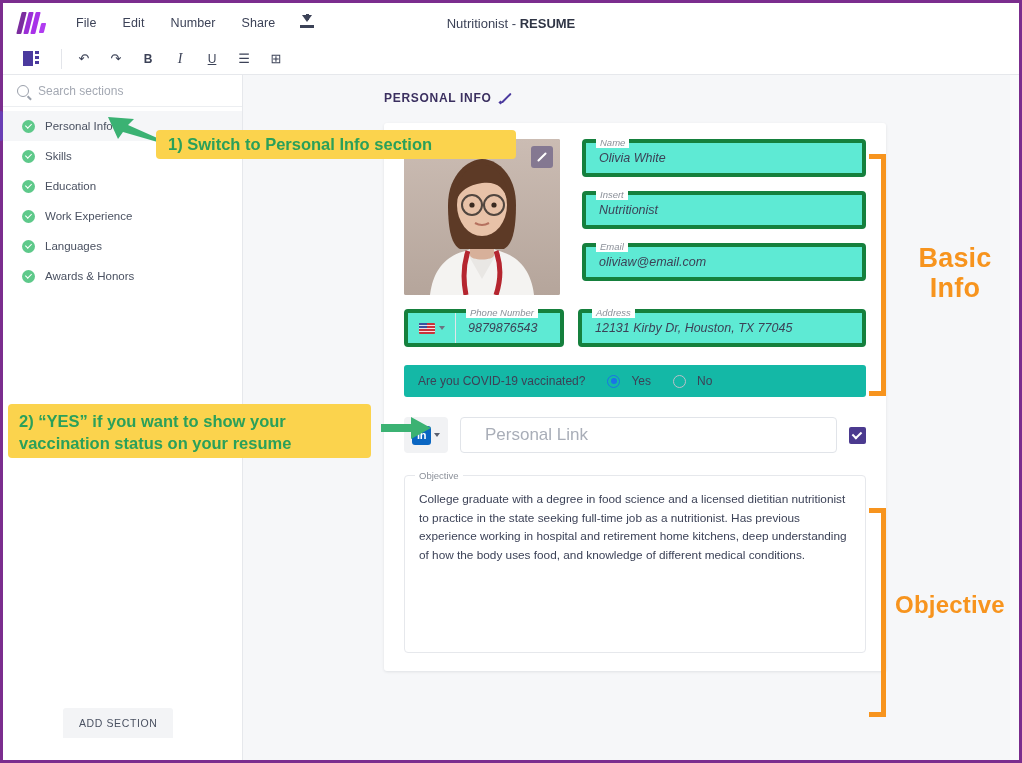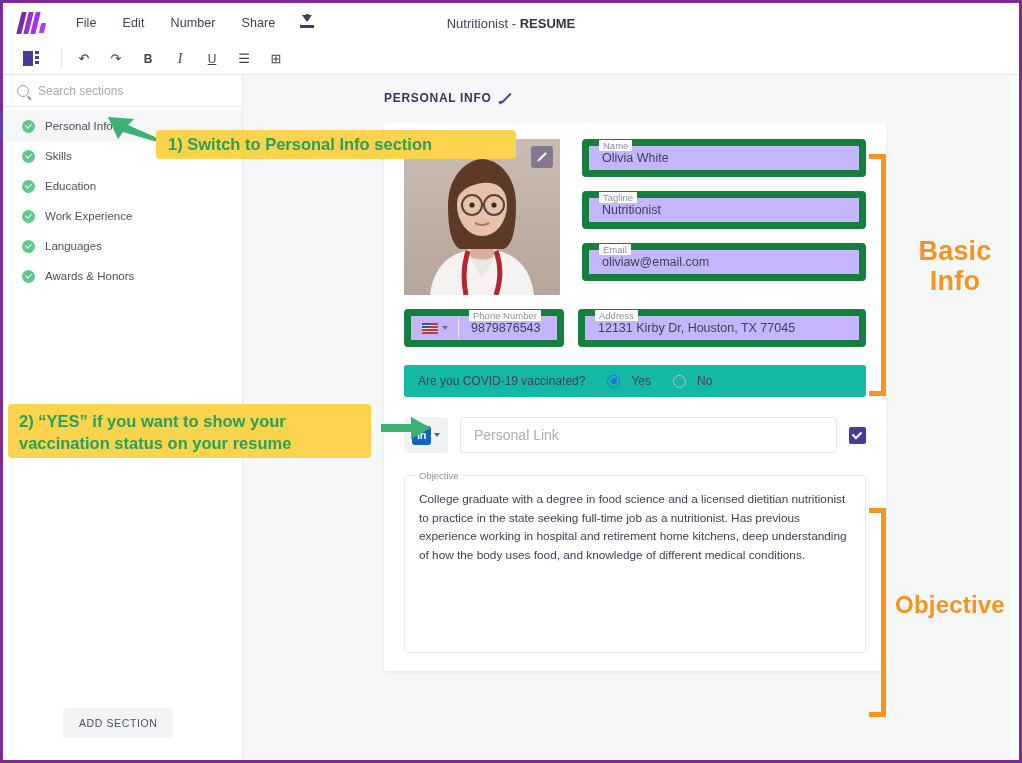--- a/index.html
+++ b/index.html
@@ -160,21 +160,21 @@
     background:rgba(120,108,140,.85); border-radius:3px;
     display:flex; align-items:center; justify-content:center;
   }
   .photo .edit .pz{ width:12px; height:12px; position:relative; }
   .photo .edit .pz:before{
     content:""; position:absolute; left:0; top:5px; width:12px; height:2px;
     background:#fff; transform:rotate(-45deg); border-radius:1px;
   }
   .fields{ flex:1; display:flex; flex-direction:column; gap:14px; }
 
-  .fld{ position:relative; border:7px solid #15803d; border-radius:4px; height:38px; background:#c4b5fd; }
+  .fld{ position:relative; border:4px solid #15803d; border-radius:4px; height:38px; background:#5eead4;font-style:italic; }
   .fld .lg{
     position:absolute; top:-6px; left:10px; background:#fff; padding:0 4px;
     font-size:9.5px; color:#8b9099;
   }
   .fld .vl{
     position:absolute; left:13px; top:50%; transform:translateY(-50%);
     font-size:12.5px; color:#3c4257;
   }
 
   .row2{ display:flex; gap:14px; margin-top:14px; }
@@ -218,22 +218,22 @@
     display:flex; align-items:center; justify-content:center; gap:3px;
   }
   .in{
     width:19px;height:19px;background:#0a66c2;border-radius:3px;color:#fff;
     font-size:11px;font-weight:bold; display:flex;align-items:center;justify-content:center;
     font-family:"Liberation Sans", sans-serif; letter-spacing:-.5px;
   }
   .vcaret{ width:0;height:0;border-left:3.5px solid transparent;border-right:3.5px solid transparent;border-top:4px solid #5a6070;}
   .linkinput{
     flex:1; height:36px; border:1px solid #e1e4e9; border-radius:4px;
-    display:flex; align-items:center; padding-left:13px;
-    font-size:14px; color:#a9aeb8;
+    display:flex; align-items:center; padding-left:24px;
+    font-size:17px; color:#a9aeb8;
   }
   .cbox{
     width:17px;height:17px;background:#4b3a8f;border-radius:2px;
     display:flex;align-items:center;justify-content:center; flex:0 0 17px;
   }
   .cbox:after{
     content:""; width:7px;height:3.5px;border-left:2px solid #fff;border-bottom:2px solid #fff;
     transform:rotate(-45deg) translate(0px,-1px);
   }
 
@@ -249,21 +249,21 @@
   .objective .txt{ font-size:11.8px; line-height:1.58; color:#3c4257; }
 
   
   .brk{ position:absolute; border:5px solid #f7941e; border-left:none; }
   #brk-basic{ left:869px; top:154px; width:17px; height:242px; }
   #brk-obj{ left:869px; top:508px; width:17px; height:209px; }
   .olabel{
     position:absolute; color:#f7941e; font-weight:bold; text-align:center;
     line-height:1.12; letter-spacing:.2px;
   }
-  #lbl-basic{ left:892px; top:236px; width:126px; font-size:27px; }
+  #lbl-basic{ left:892px; top:243px; width:126px; font-size:27px; }
   #lbl-obj{ left:880px; top:592px; width:140px; font-size:24px; }
 
   
   .callout{
     position:absolute; background:#fbd34d; color:#2aa05a; font-weight:bold;
     border-radius:4px;
   }
   #callout1{ left:156px; top:130px; width:360px; height:29px; font-size:16.5px;
     display:flex; align-items:center; padding-left:12px; }
   #callout2{ left:8px; top:404px; width:363px; height:54px; font-size:16.5px;
@@ -411,21 +411,21 @@
                 <div class="pz"></div>
               </div>
           </div>
 
           <div class="fields">
             <div class="fld">
               <div class="lg">Name</div>
               <div class="vl">Olivia White</div>
             </div>
             <div class="fld">
-              <div class="lg">Tagline</div>
+              <div class="lg">Insert</div>
               <div class="vl">Nutritionist</div>
             </div>
             <div class="fld">
               <div class="lg">Email</div>
               <div class="vl">oliviaw@email.com</div>
             </div>
           </div>
         </div>
 
         <div class="row2">

